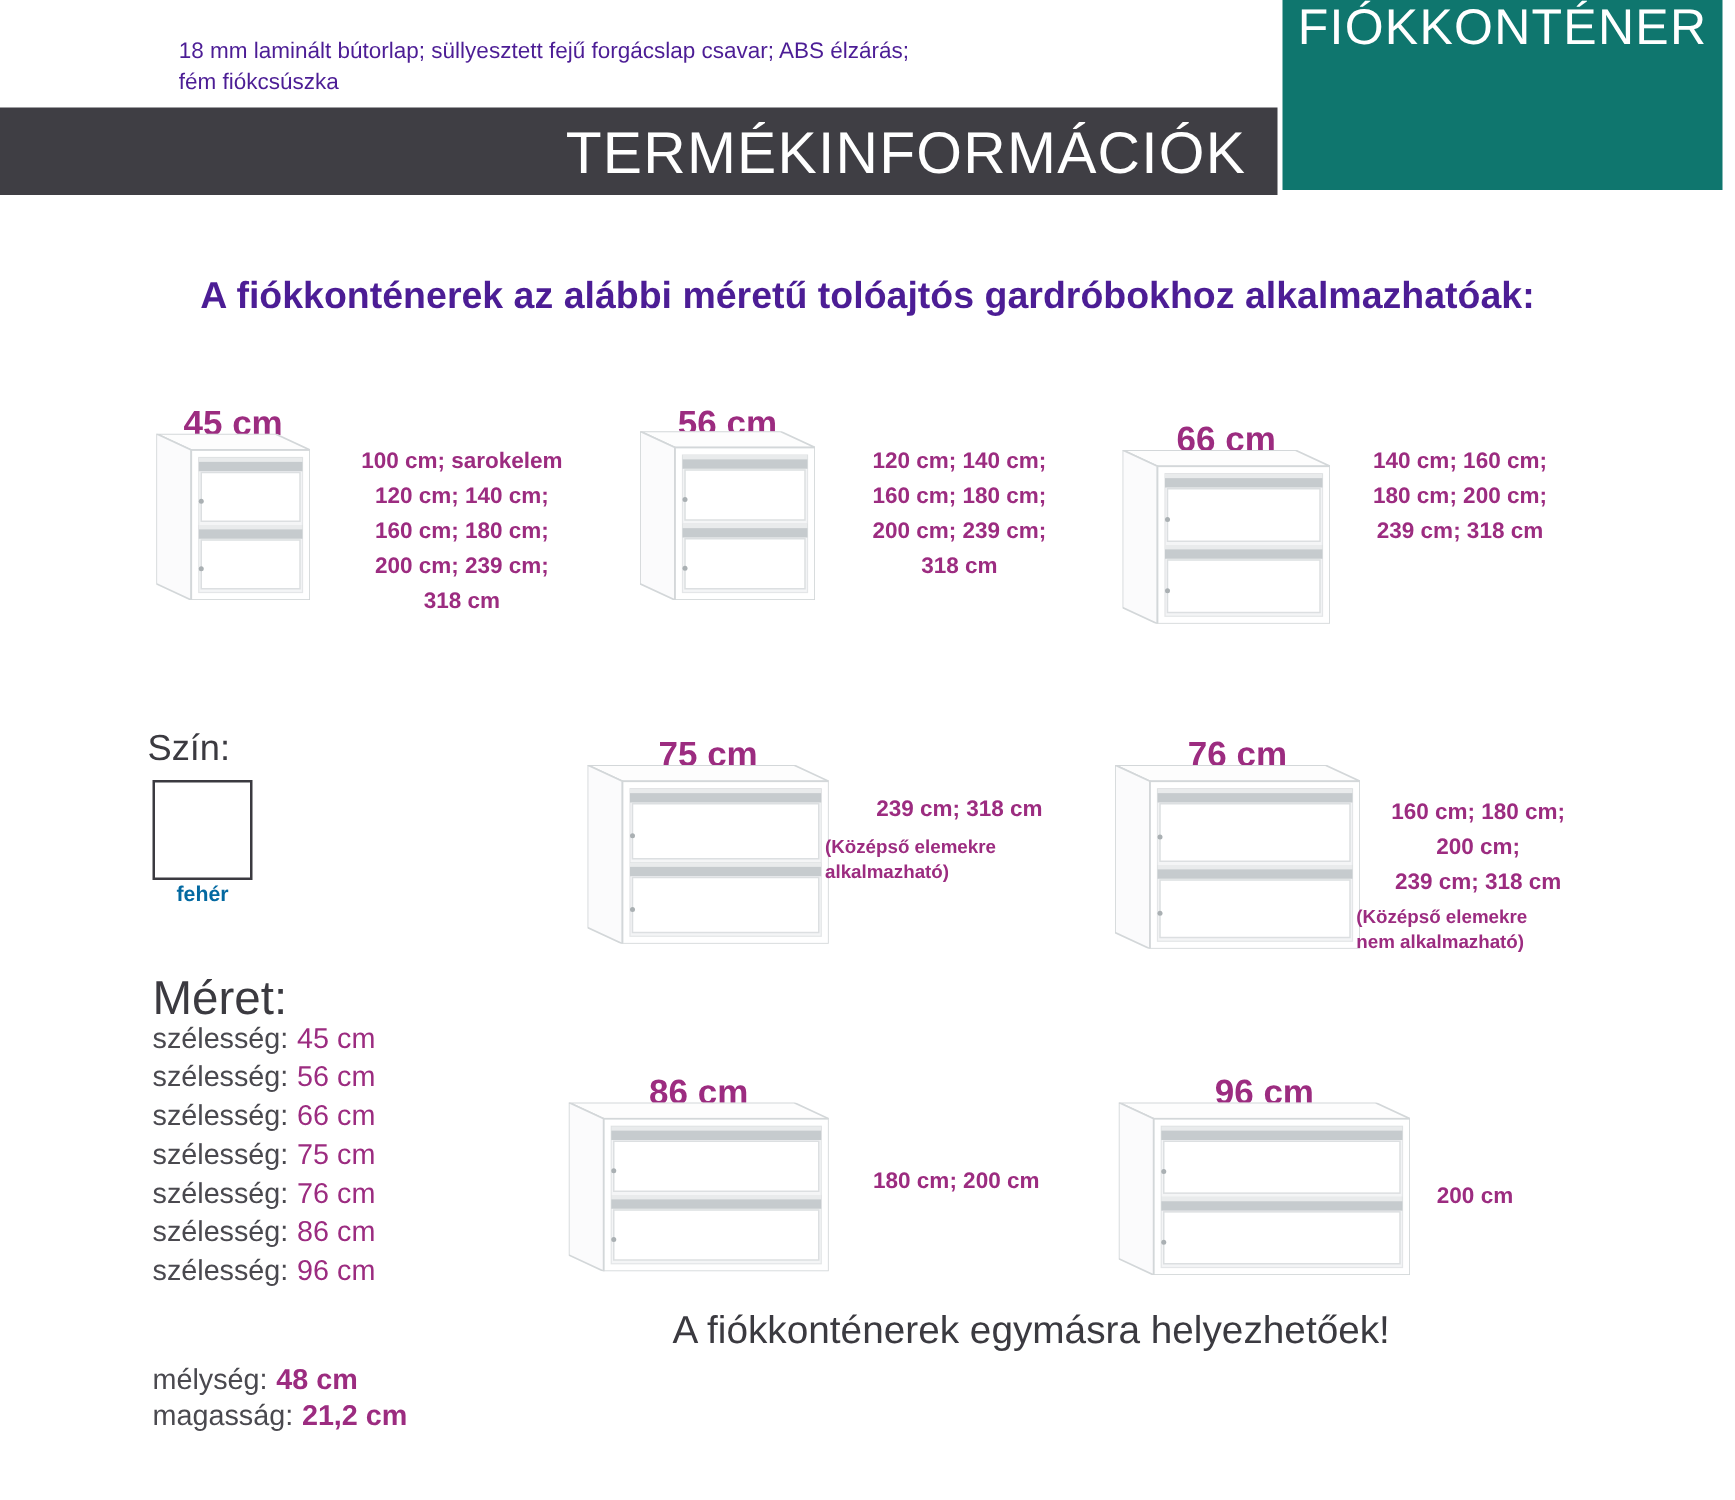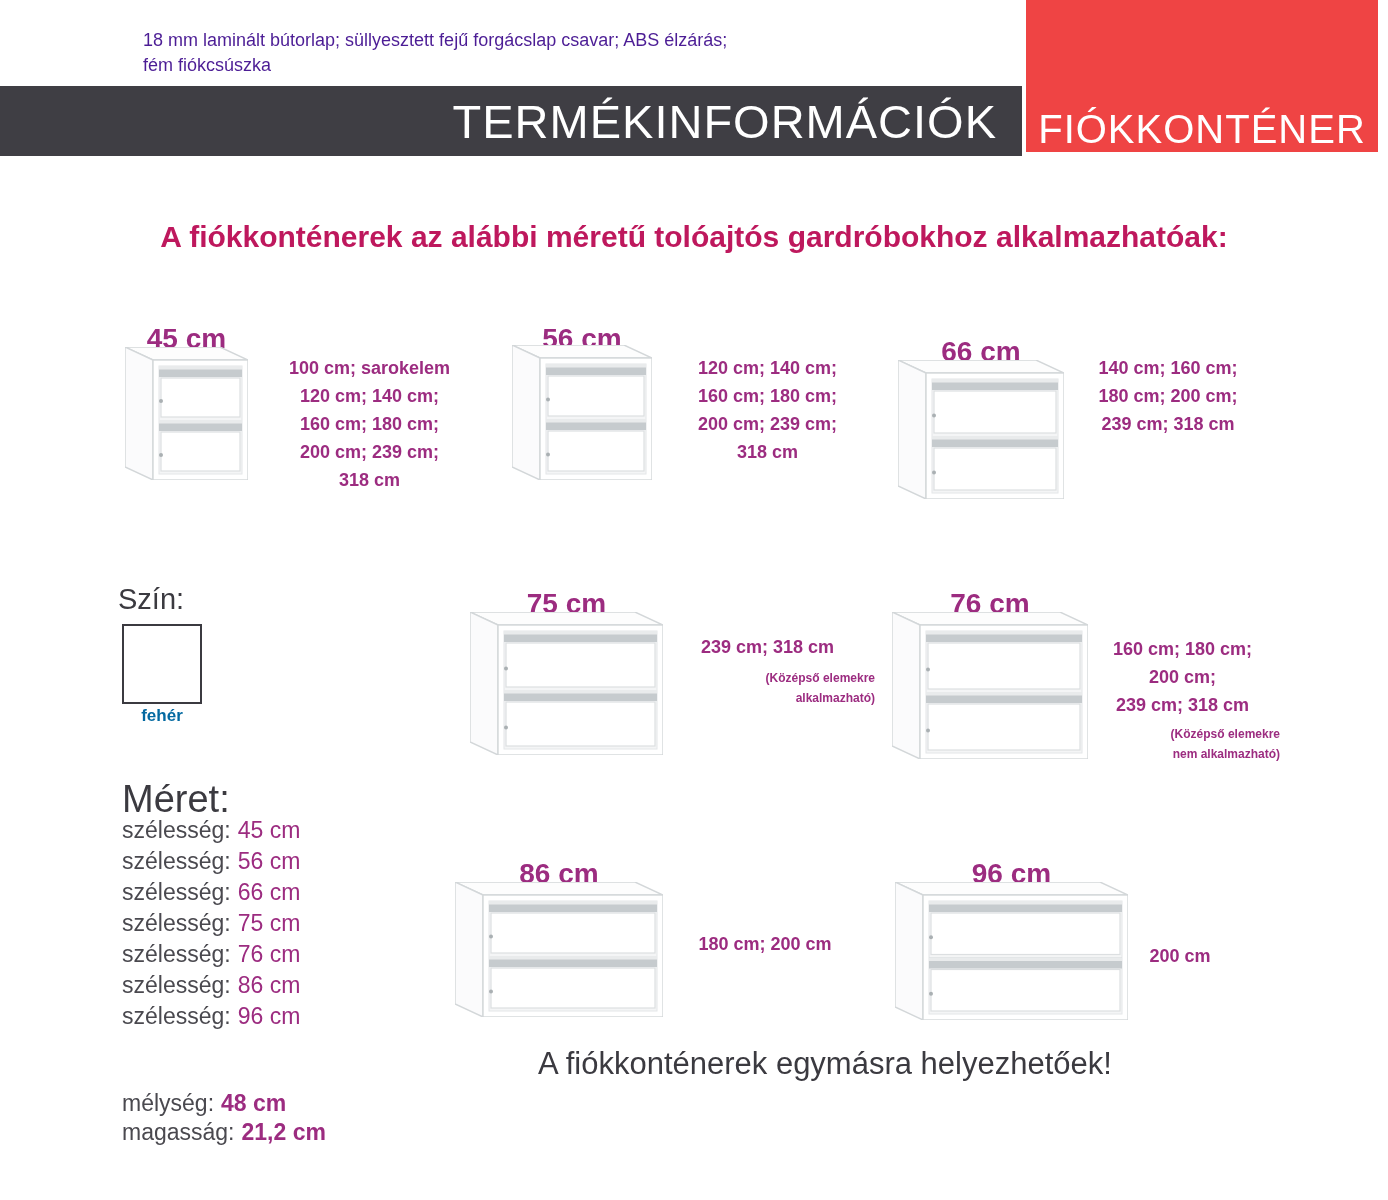--- a/index.html
+++ b/index.html
@@ -10,30 +10,30 @@
   .abs{position:absolute;}
   .pre{white-space:pre-line;}
   
   .materials{left:120px;top:28px;width:840px;font-size:18px;line-height:1.38;color:#4c1d95;margin-left:23px;}
   .darkbar{
     left:0;top:86px;width:1022px;height:70px;background:#3f3e44;
     display:flex;align-items:center;justify-content:flex-end;box-sizing:border-box;padding-right:25px;
   }
   .darkbar .title{color:#ffffff;font-size:47px;font-weight:400;letter-spacing:1px;}
   .purplebox{
-    left:1026px;top:0;width:352px;height:152px;background:#ef4444;
-    display:flex;align-items:flex-end;justify-content:center;
+    left:1026px;top:0;width:352px;height:152px;background:#0f766e;
+    display:flex;align-items:flex-start;justify-content:center;
   }
   .purplebox .ptitle{color:#ffffff;font-size:40px;font-weight:400;letter-spacing:1px;}
   
-  .intro{left:0;top:220px;width:1388px;text-align:center;font-size:30px;font-weight:600;color:#be185d;}
+  .intro{left:0;top:220px;width:1388px;text-align:center;font-size:30px;font-weight:600;color:#4c1d95;}
   
   .size-label{font-size:28px;font-weight:600;color:#9c2c80;text-align:center;}
   .compat{font-size:18px;line-height:28px;font-weight:600;color:#9c2c80;text-align:center;}
-  .note{font-size:12px;line-height:20px;font-weight:600;color:#9c2c80;text-align:right;}
+  .note{font-size:15px;line-height:20px;font-weight:600;color:#9c2c80;text-align:left;}
   svg.cabinet{display:block;}
   
   .szin-label{left:118px;top:583px;font-size:29px;color:#3b3a40;}
   .swatch{left:122px;top:624px;width:76px;height:76px;background:#ffffff;border:2px solid #3b3a40;box-sizing:content-box;}
   .swatch-name{left:112px;top:706px;width:100px;text-align:center;font-size:17px;font-weight:700;color:#0369a1;}
   
   .meret-label{left:122px;top:778px;font-size:38px;color:#3b3a40;}
   .meret-list{left:122px;top:815px;font-size:23px;line-height:31px;}
   .meret-list .row .lbl{color:#4a494f;}
   .meret-list .row .val{color:#9c2c80;margin-left:7px;}

